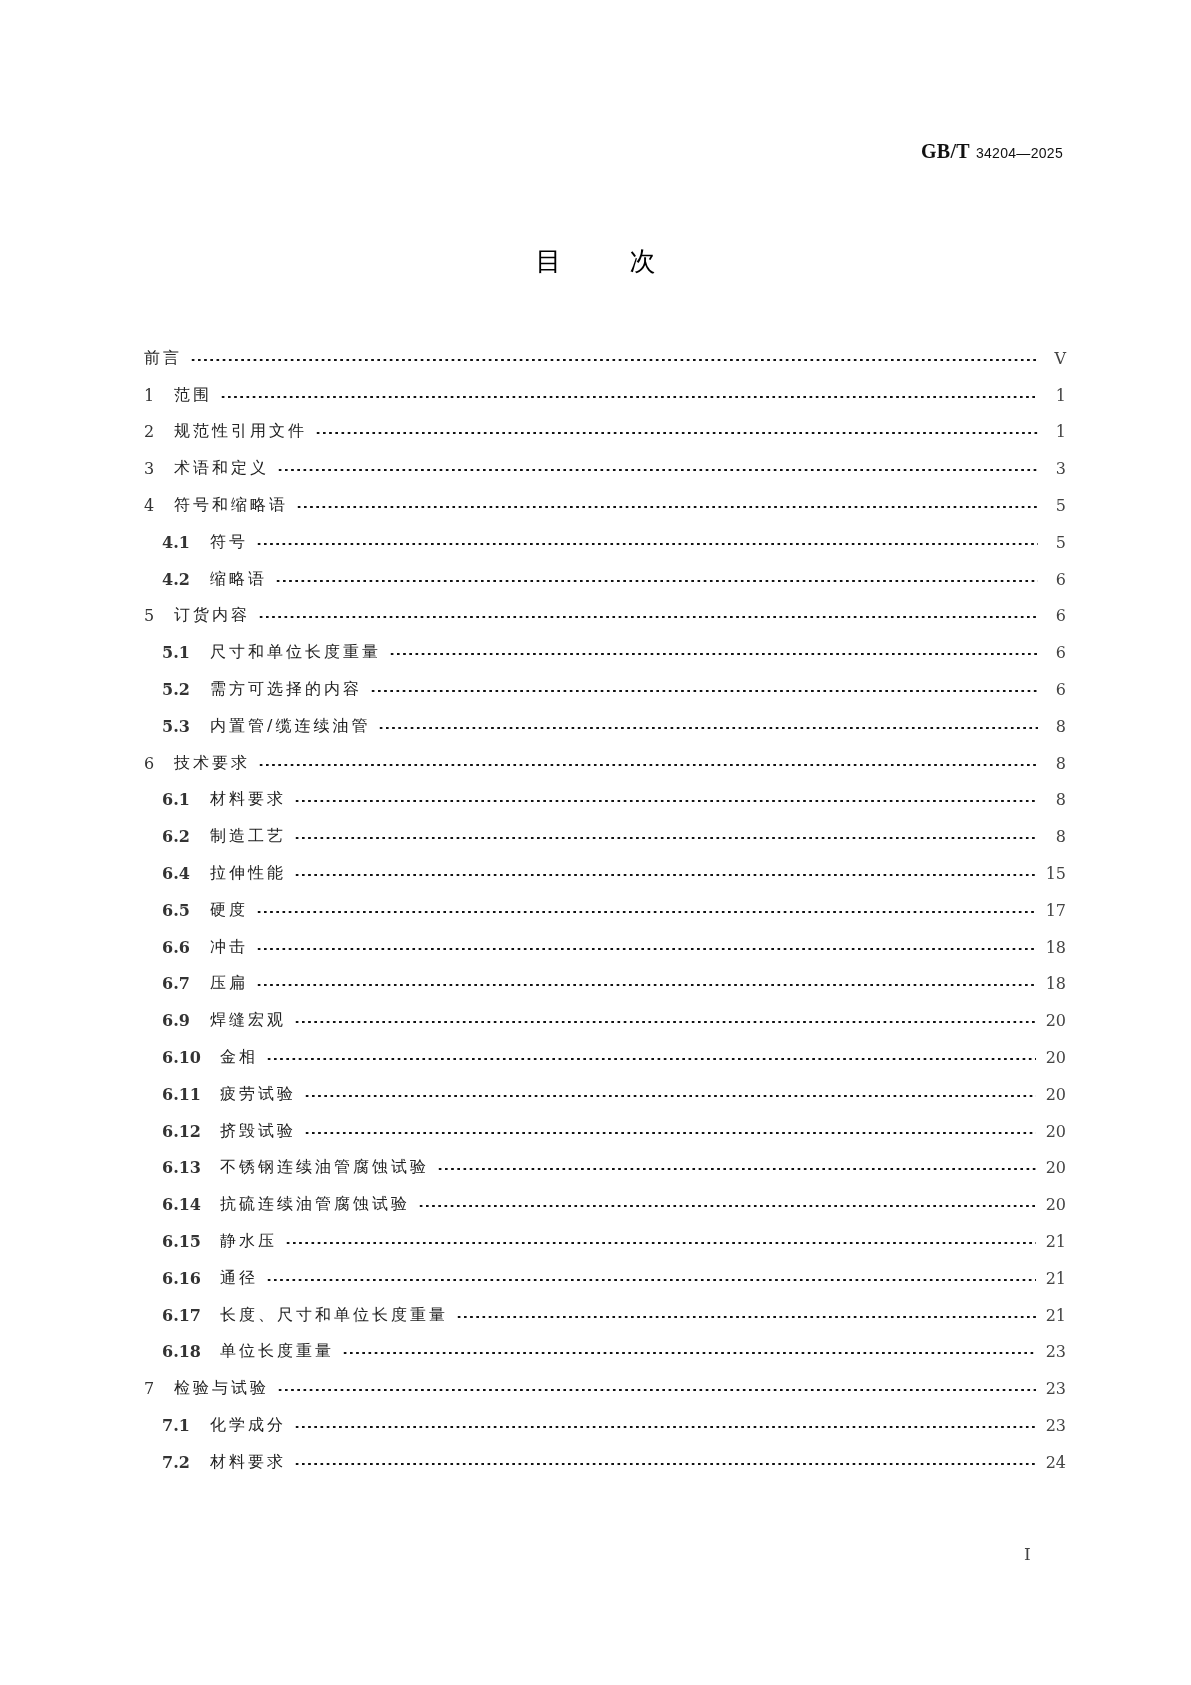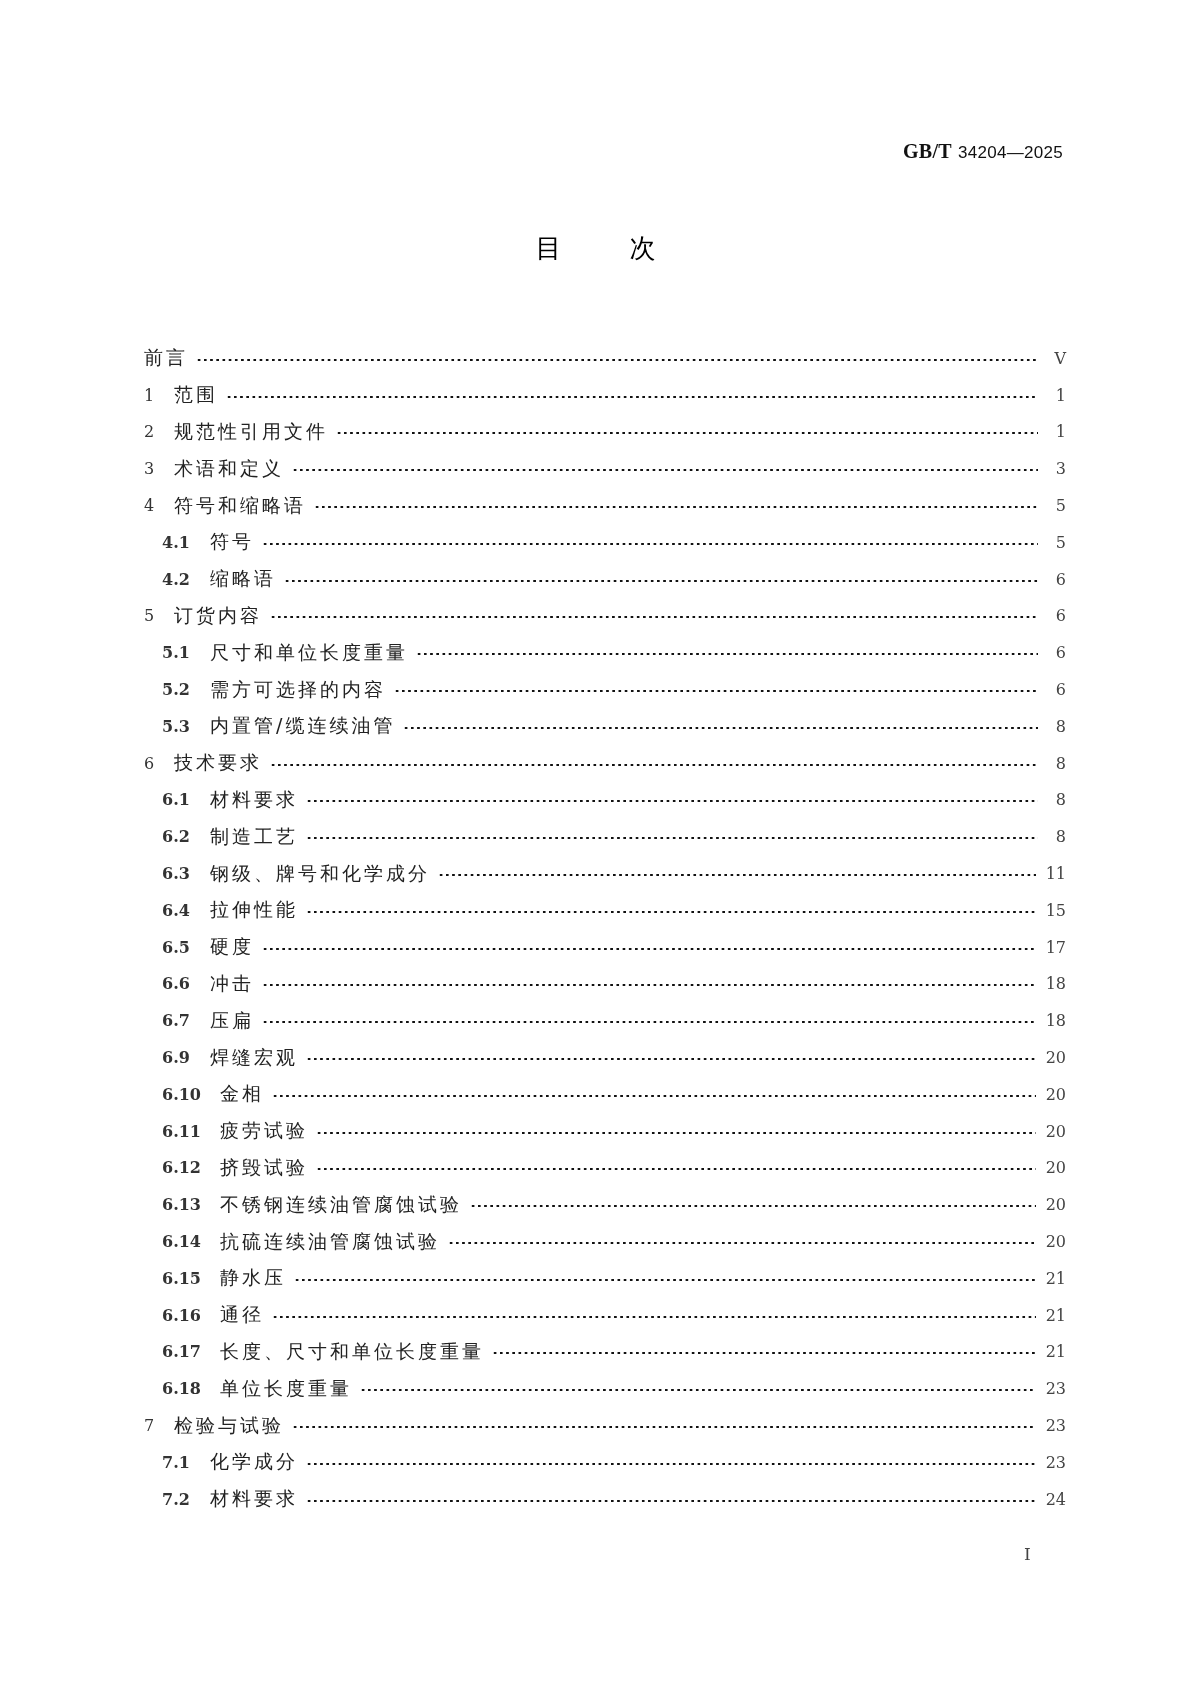--- a/index.html
+++ b/index.html
@@ -24,26 +24,26 @@
       color: #111;
       white-space: nowrap;
     }
     .std-code .gbt {
       font-family: "Liberation Serif", "DejaVu Serif", serif;
       font-weight: bold;
       font-size: 20px;
     }
     .std-code .num {
       font-family: "Liberation Sans", "DejaVu Sans", sans-serif;
-      font-size: 17px;
+      font-size: 14px;
       margin-left: 6px;
     }
     .toc-title {
       position: absolute;
-      top: 231px;
+      top: 244px;
       left: 0;
       width: 1191px;
       text-align: center;
       font-family: "DejaVu Sans", "Liberation Sans", sans-serif;
       font-size: 26px;
       color: #000;
       letter-spacing: 0;
     }
     .toc-title span {
       display: inline-block;
@@ -73,21 +73,21 @@
       flex: 0 0 auto;
     }
     .toc-row.l1 .num { width: 30px; }
     .toc-row.l2 { padding-left: 18px; }
     .toc-row.l2 .num { width: 48px; font-weight: bold; }
     .toc-row.l2.wide .num { width: 58px; }
     .toc-row .title {
       flex: 0 0 auto;
       letter-spacing: 3px;
       font-family: "DejaVu Sans", "Liberation Sans", sans-serif;
-      font-size: 19px;
+      font-size: 16px;
       color: #222;
       white-space: nowrap;
     }
     .toc-row .leader {
       flex: 1 1 auto;
       height: 4px;
       margin: 0 10px 0 8px;
       align-self: center;
       background-image: radial-gradient(circle, #111 1.1px, transparent 1.4px);
       background-size: 6.2px 4px;
@@ -202,26 +202,20 @@
       <span class="leader"></span>
       <span class="page">8</span>
     </div>
     <div class="toc-row l2">
       <span class="num">6.2</span>
       <span class="title">制造工艺</span>
       <span class="leader"></span>
       <span class="page">8</span>
     </div>
     <div class="toc-row l2">
-      <span class="num">6.3</span>
-      <span class="title">钢级、牌号和化学成分</span>
-      <span class="leader"></span>
-      <span class="page">11</span>
-    </div>
-    <div class="toc-row l2">
       <span class="num">6.4</span>
       <span class="title">拉伸性能</span>
       <span class="leader"></span>
       <span class="page">15</span>
     </div>
     <div class="toc-row l2">
       <span class="num">6.5</span>
       <span class="title">硬度</span>
       <span class="leader"></span>
       <span class="page">17</span>

